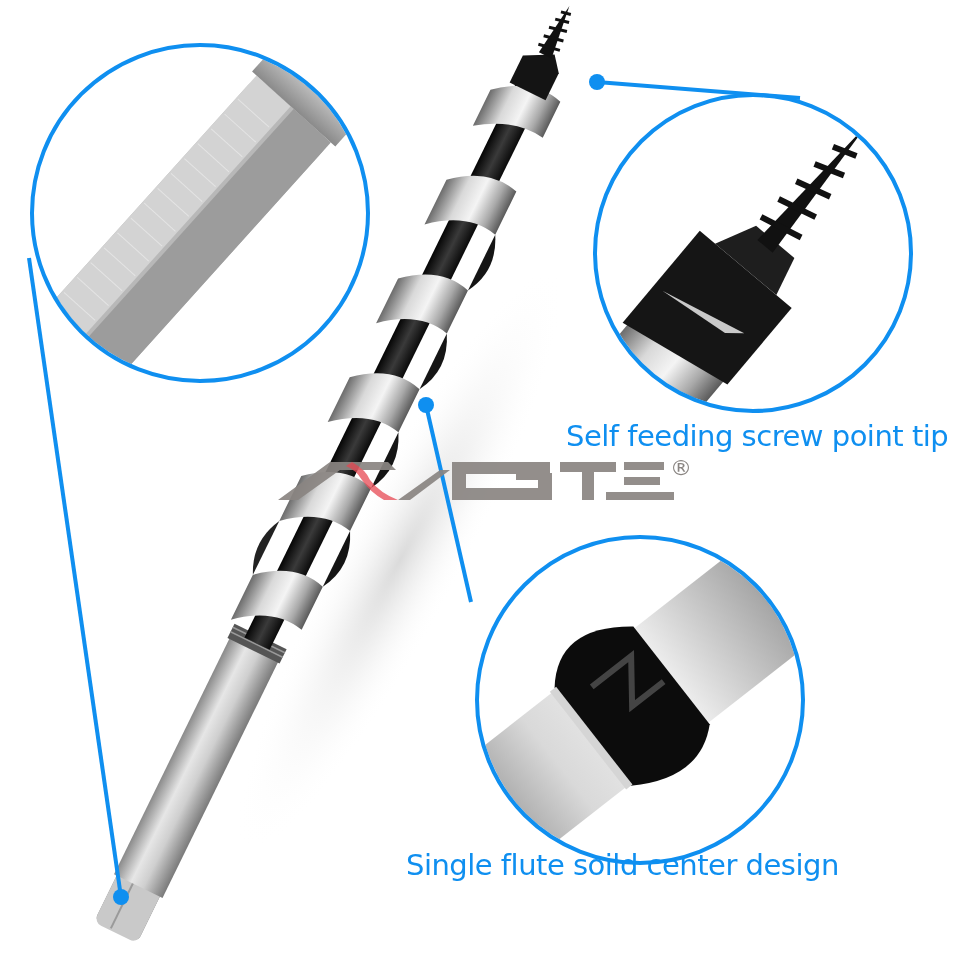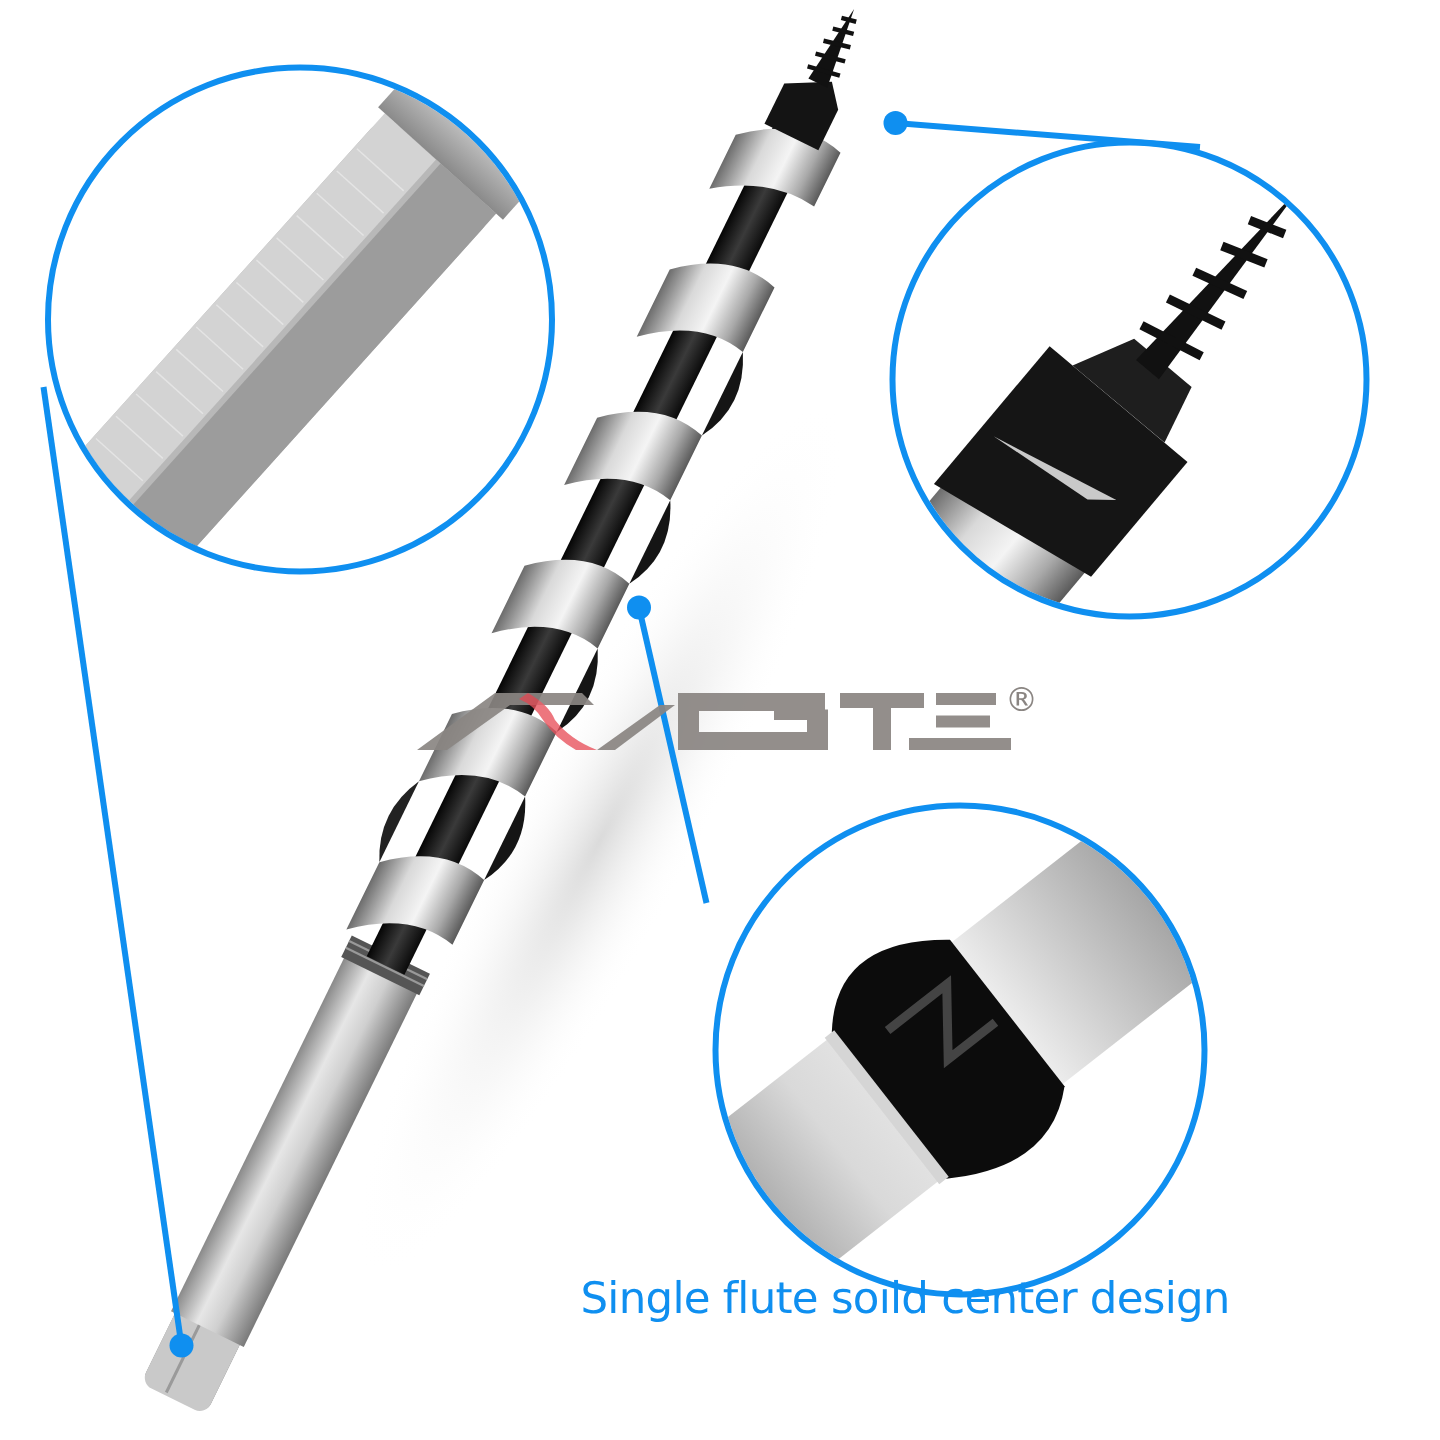--- a/index.html
+++ b/index.html
@@ -1,21 +1,21 @@
 <!DOCTYPE html>
 <html><head>
   <meta charset="utf-8">
   <style>
     html, body { margin:0; padding:0; background:#ffffff; }
     body { width:960px; height:960px; position:relative; overflow:hidden; font-family:"DejaVu Sans", sans-serif; }
     .stage { position:absolute; left:0; top:0; width:960px; height:960px; }
     .label { position:absolute; color:#0f8ff0; font-family:"DejaVu Sans", sans-serif; white-space:nowrap; letter-spacing:-0.5px; }
     .lbl-hex { left:113px; top:424px; font-size:31px; }
     .lbl-tip { left:566px; top:419px; font-size:29px; }
-    .lbl-flute { left:387px; top:848px; font-size:29px; }
+    .lbl-flute { left:406px; top:848px; font-size:29px; }
     .reg { position:absolute; left:670px; top:455px; font-size:22px; color:#8a8582; }
     svg { position:absolute; left:0; top:0; }
   </style>
 </head>
 <body>
 
 <div class="stage">
 
   <svg width="960" height="960" viewBox="0 0 960 960">
     <defs>
@@ -182,14 +182,15 @@
       <path d="M560 462 L616 462 L616 472 L594 472 L594 500 L582 500 L582 472 L560 472 Z" fill="#8a8582"></path>
 
       <rect x="624" y="462" width="40" height="8" fill="#8a8582"></rect>
       <rect x="624" y="477" width="36" height="8" fill="#8a8582"></rect>
       <rect x="606" y="492" width="68" height="8" fill="#8a8582"></rect>
     </g>
   </svg>
 
   <div class="reg">®</div>
 
+  <div class="label lbl-tip">Self feeding screw point tip</div>
   <div class="label lbl-flute">Single flute soild center design</div>
 </div>
 
 </body></html>

